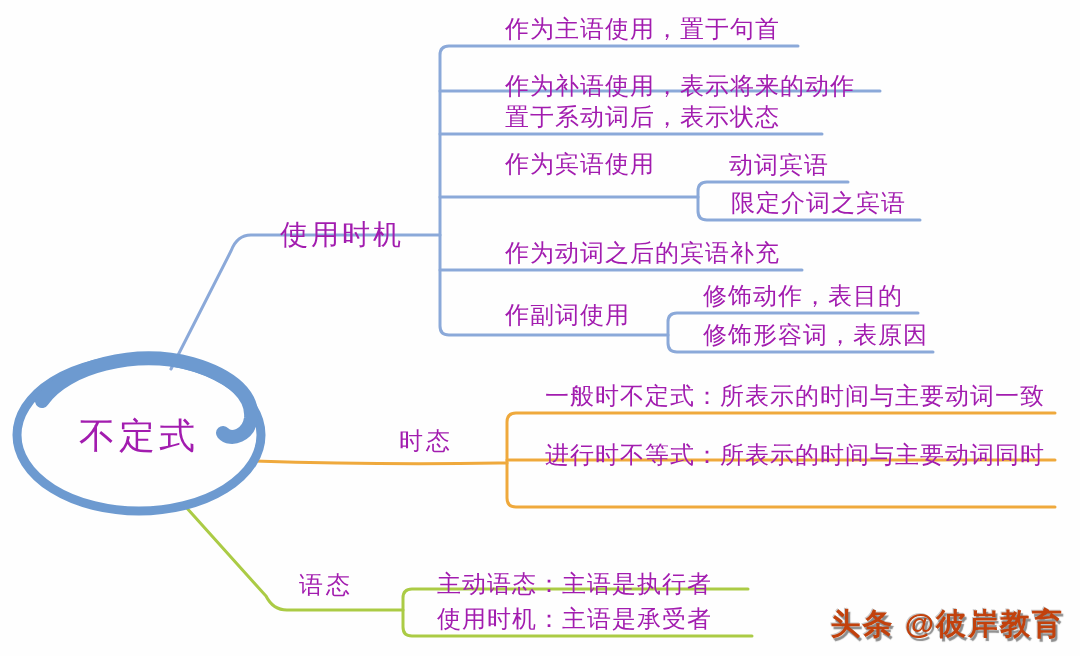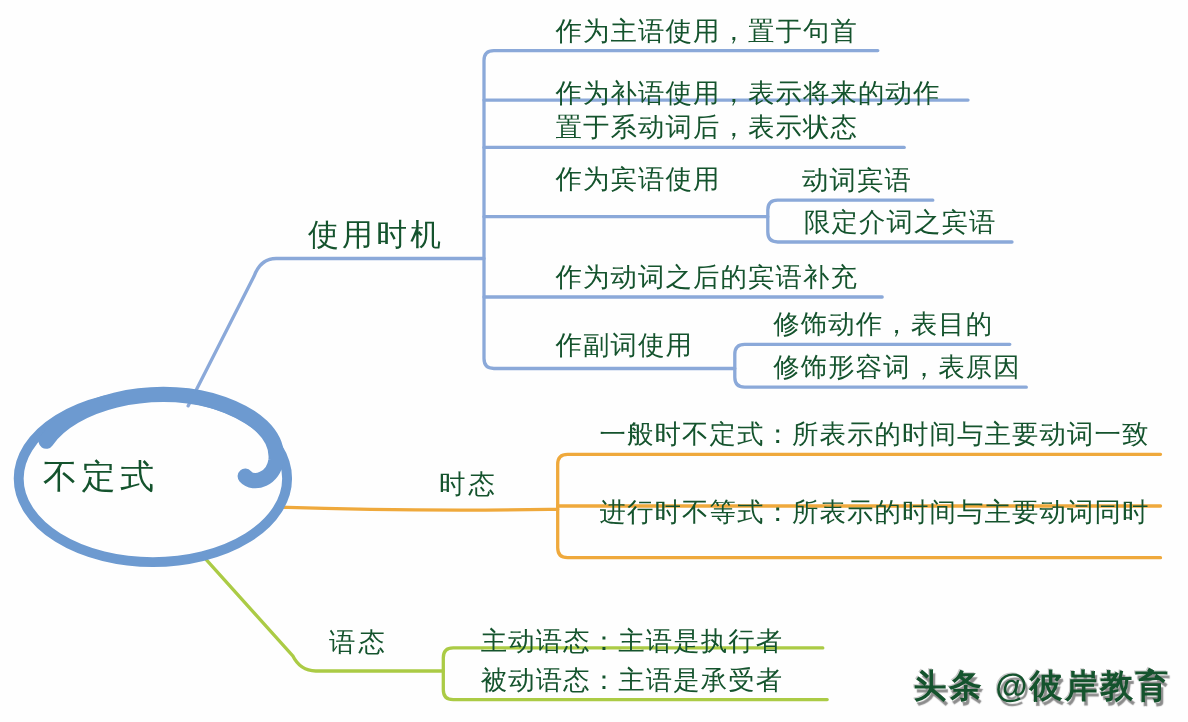--- a/index.html
+++ b/index.html
@@ -4,33 +4,33 @@
 <style>
   html,body{margin:0;padding:0;}
   body{
     width:1080px;height:656px;position:relative;overflow:hidden;
     background:#fefefe;
     font-family:"Liberation Serif","DejaVu Serif",serif;
   }
   #stage{position:absolute;left:0;top:0;width:1080px;height:656px;}
   svg#lines{position:absolute;left:0;top:0;}
   .lbl{
-    position:absolute;white-space:nowrap;color:#14532d;
+    position:absolute;white-space:nowrap;color:#a21caf;
     line-height:1.05;letter-spacing:1px;
   }
   .child{font-size:24px;}
-  .branch-big{font-size:28px;letter-spacing:3px;}
+  .branch-big{font-size:28px;letter-spacing:3px;margin-top:20px;}
   .branch-small{font-size:24px;letter-spacing:3px;}
   .root-label{
-    font-size:31px;letter-spacing:4px;width:200px;
+    font-size:36px;letter-spacing:4px;text-align:center;width:200px;
   }
   .watermark{
     position:absolute;right:16px;top:604px;
     font-size:30px;font-weight:bold;letter-spacing:2px;
-    color:#14532d;
+    color:#c2410c;
     text-shadow:2px 3px 1px #8c8c8c, -1px -1px 0 #c9c9c9;
     font-family:"Liberation Sans","DejaVu Sans",sans-serif;
   }
 </style>
 </head>
 <body>
 
 <div id="stage">
 
   <svg id="lines" width="1080" height="656" viewBox="0 0 1080 656">
@@ -74,22 +74,22 @@
   <div class="lbl child" style="left:729px;top:153px;">动词宾语</div>
   <div class="lbl child" style="left:731px;top:191px;">限定介词之宾语</div>
   <div class="lbl child" style="left:505px;top:303px;">作副词使用</div>
   <div class="lbl child" style="left:505px;top:241px;">作为动词之后的宾语补充</div>
   <div class="lbl child" style="left:703px;top:284px;">修饰动作，表目的</div>
   <div class="lbl child" style="left:703px;top:323px;">修饰形容词，表原因</div>
 
   <div class="lbl branch-small" style="left:399px;top:429px;">时态</div>
 
   <div class="lbl child" style="left:545px;top:384px;">一般时不定式：所表示的时间与主要动词一致</div>
-  <div class="lbl child" style="left:545px;top:455px;">进行时不等式：所表示的时间与主要动词同时</div>
+  <div class="lbl child" style="left:545px;top:443px;">进行时不等式：所表示的时间与主要动词同时</div>
 
   <div class="lbl branch-small" style="left:299px;top:573px;">语态</div>
 
   <div class="lbl child" style="left:437px;top:572px;">主动语态：主语是执行者</div>
-  <div class="lbl child" style="left:437px;top:607px;">被动语态：主语是承受者</div>
+  <div class="lbl child" style="left:437px;top:607px;">使用时机：主语是承受者</div>
 
   <div class="watermark">头条 @彼岸教育</div>
 
 </div>
 
 </body></html>

